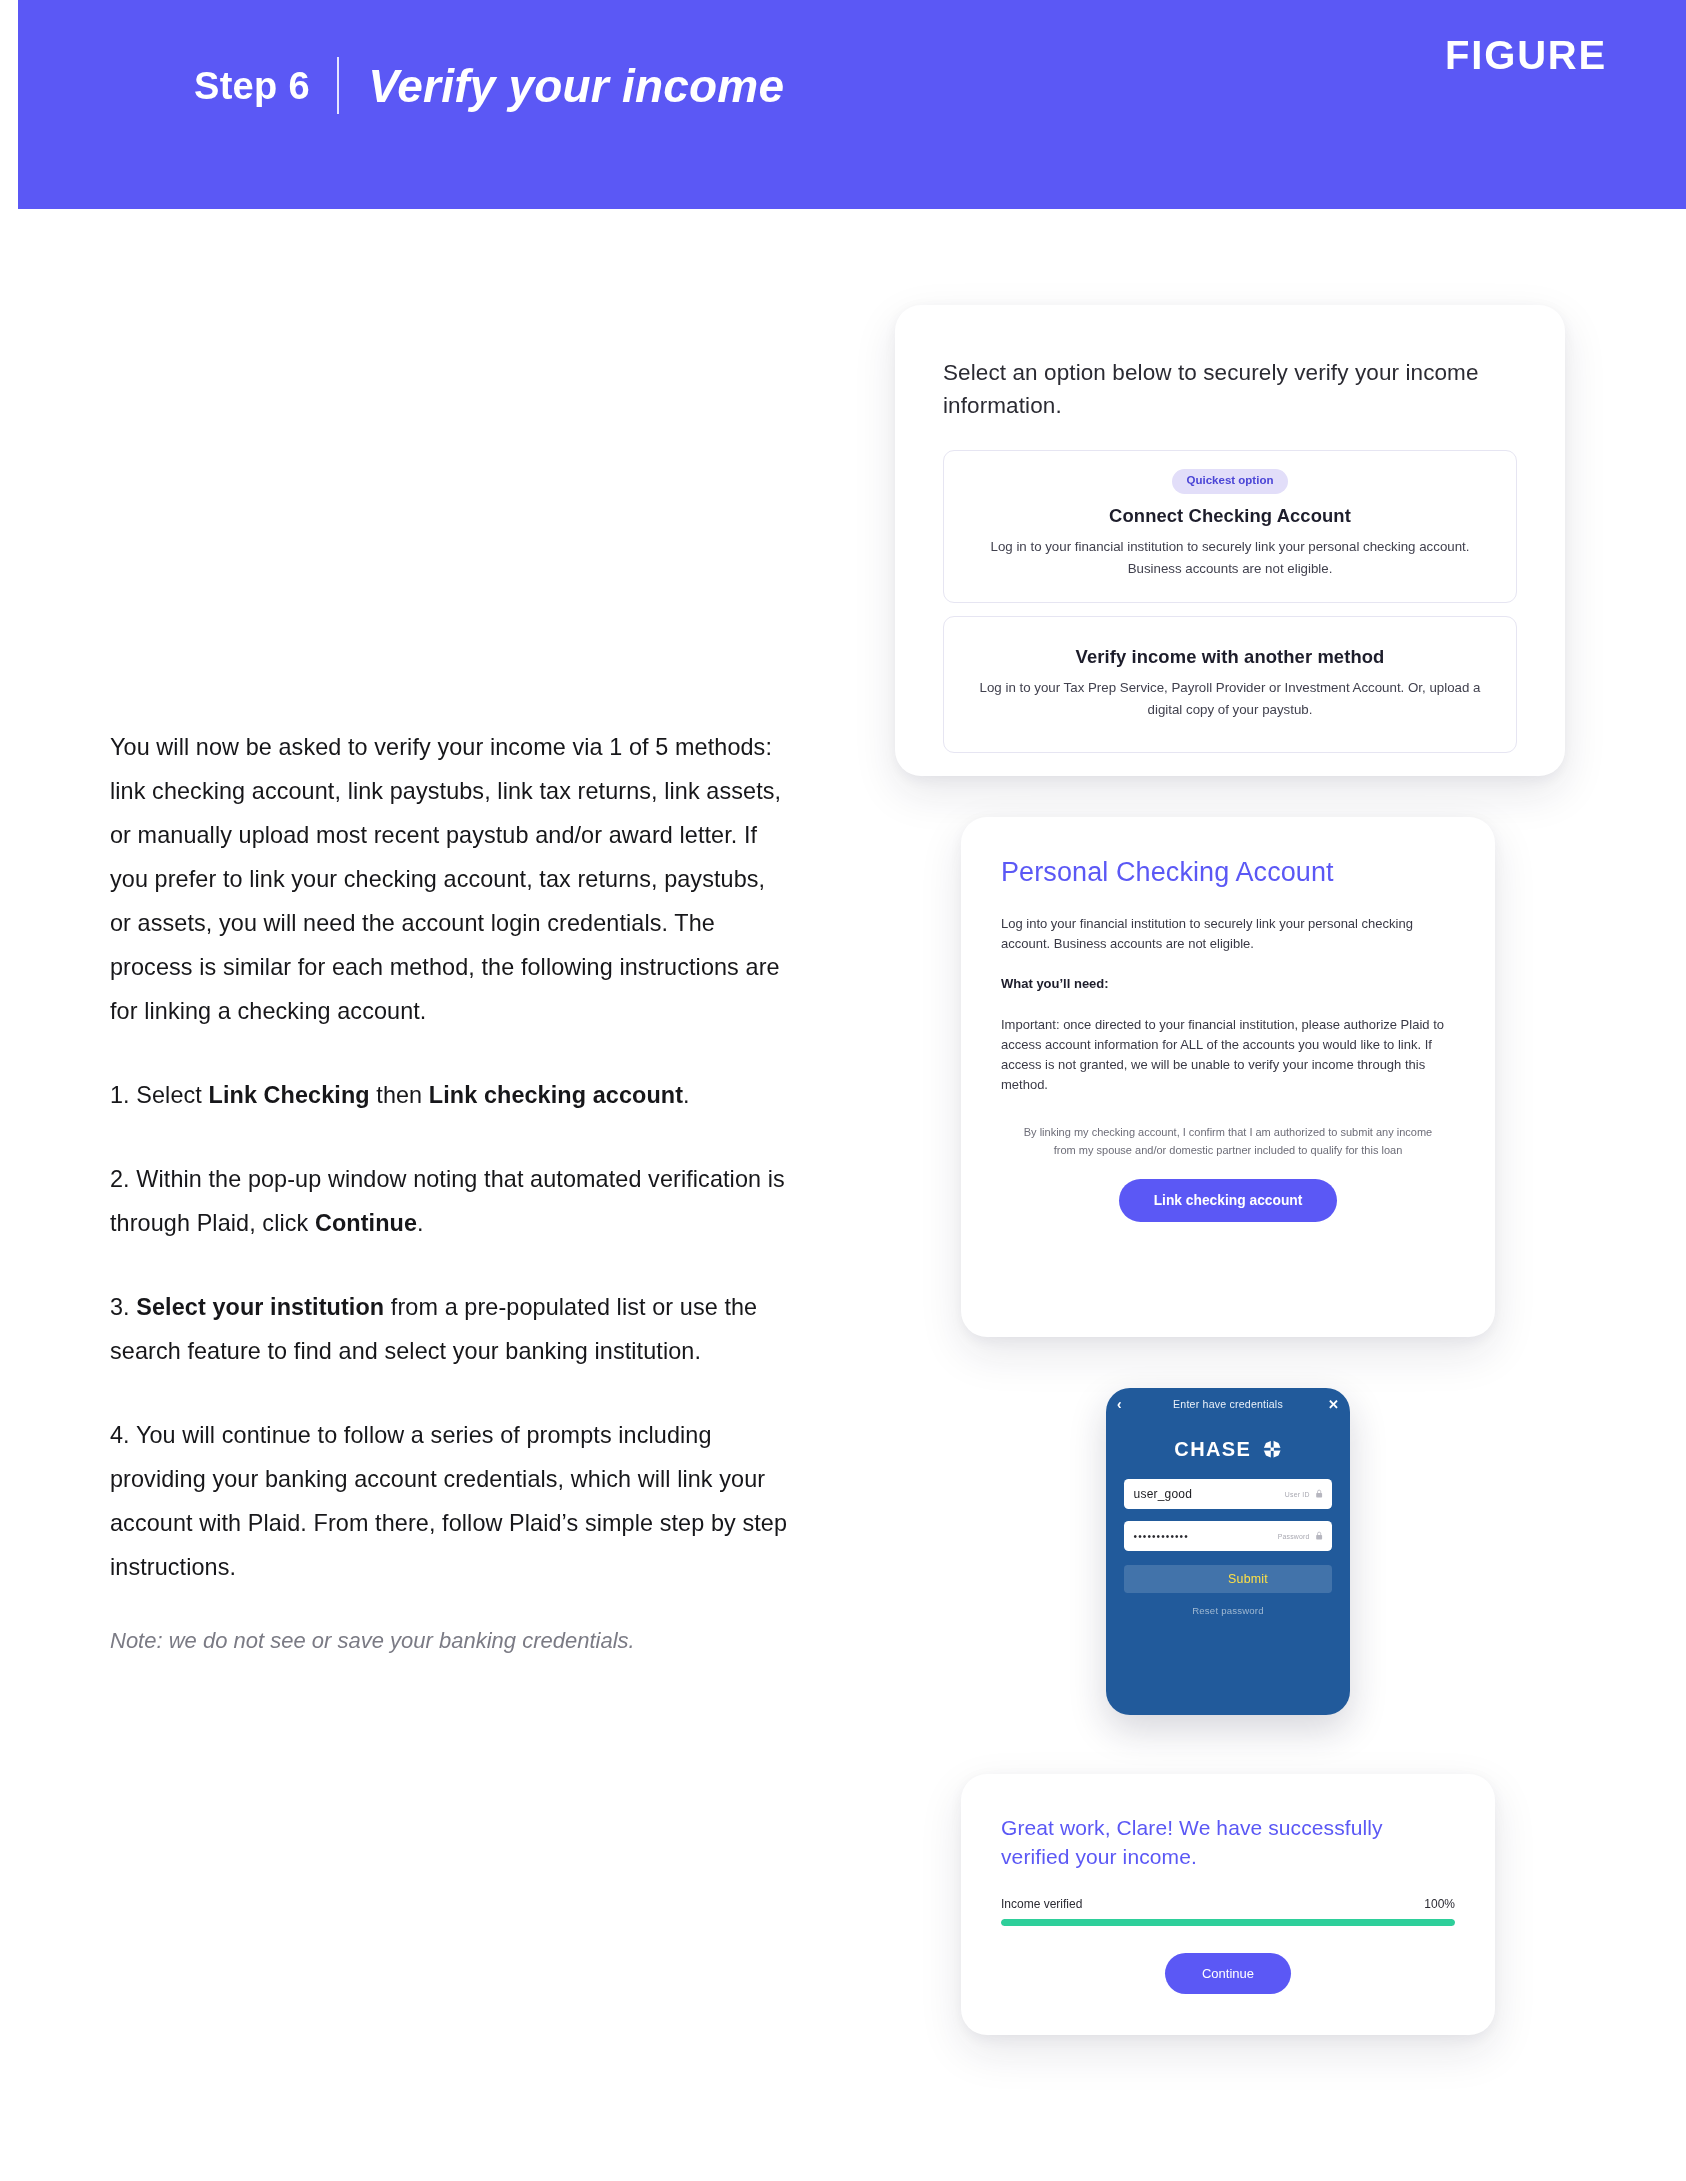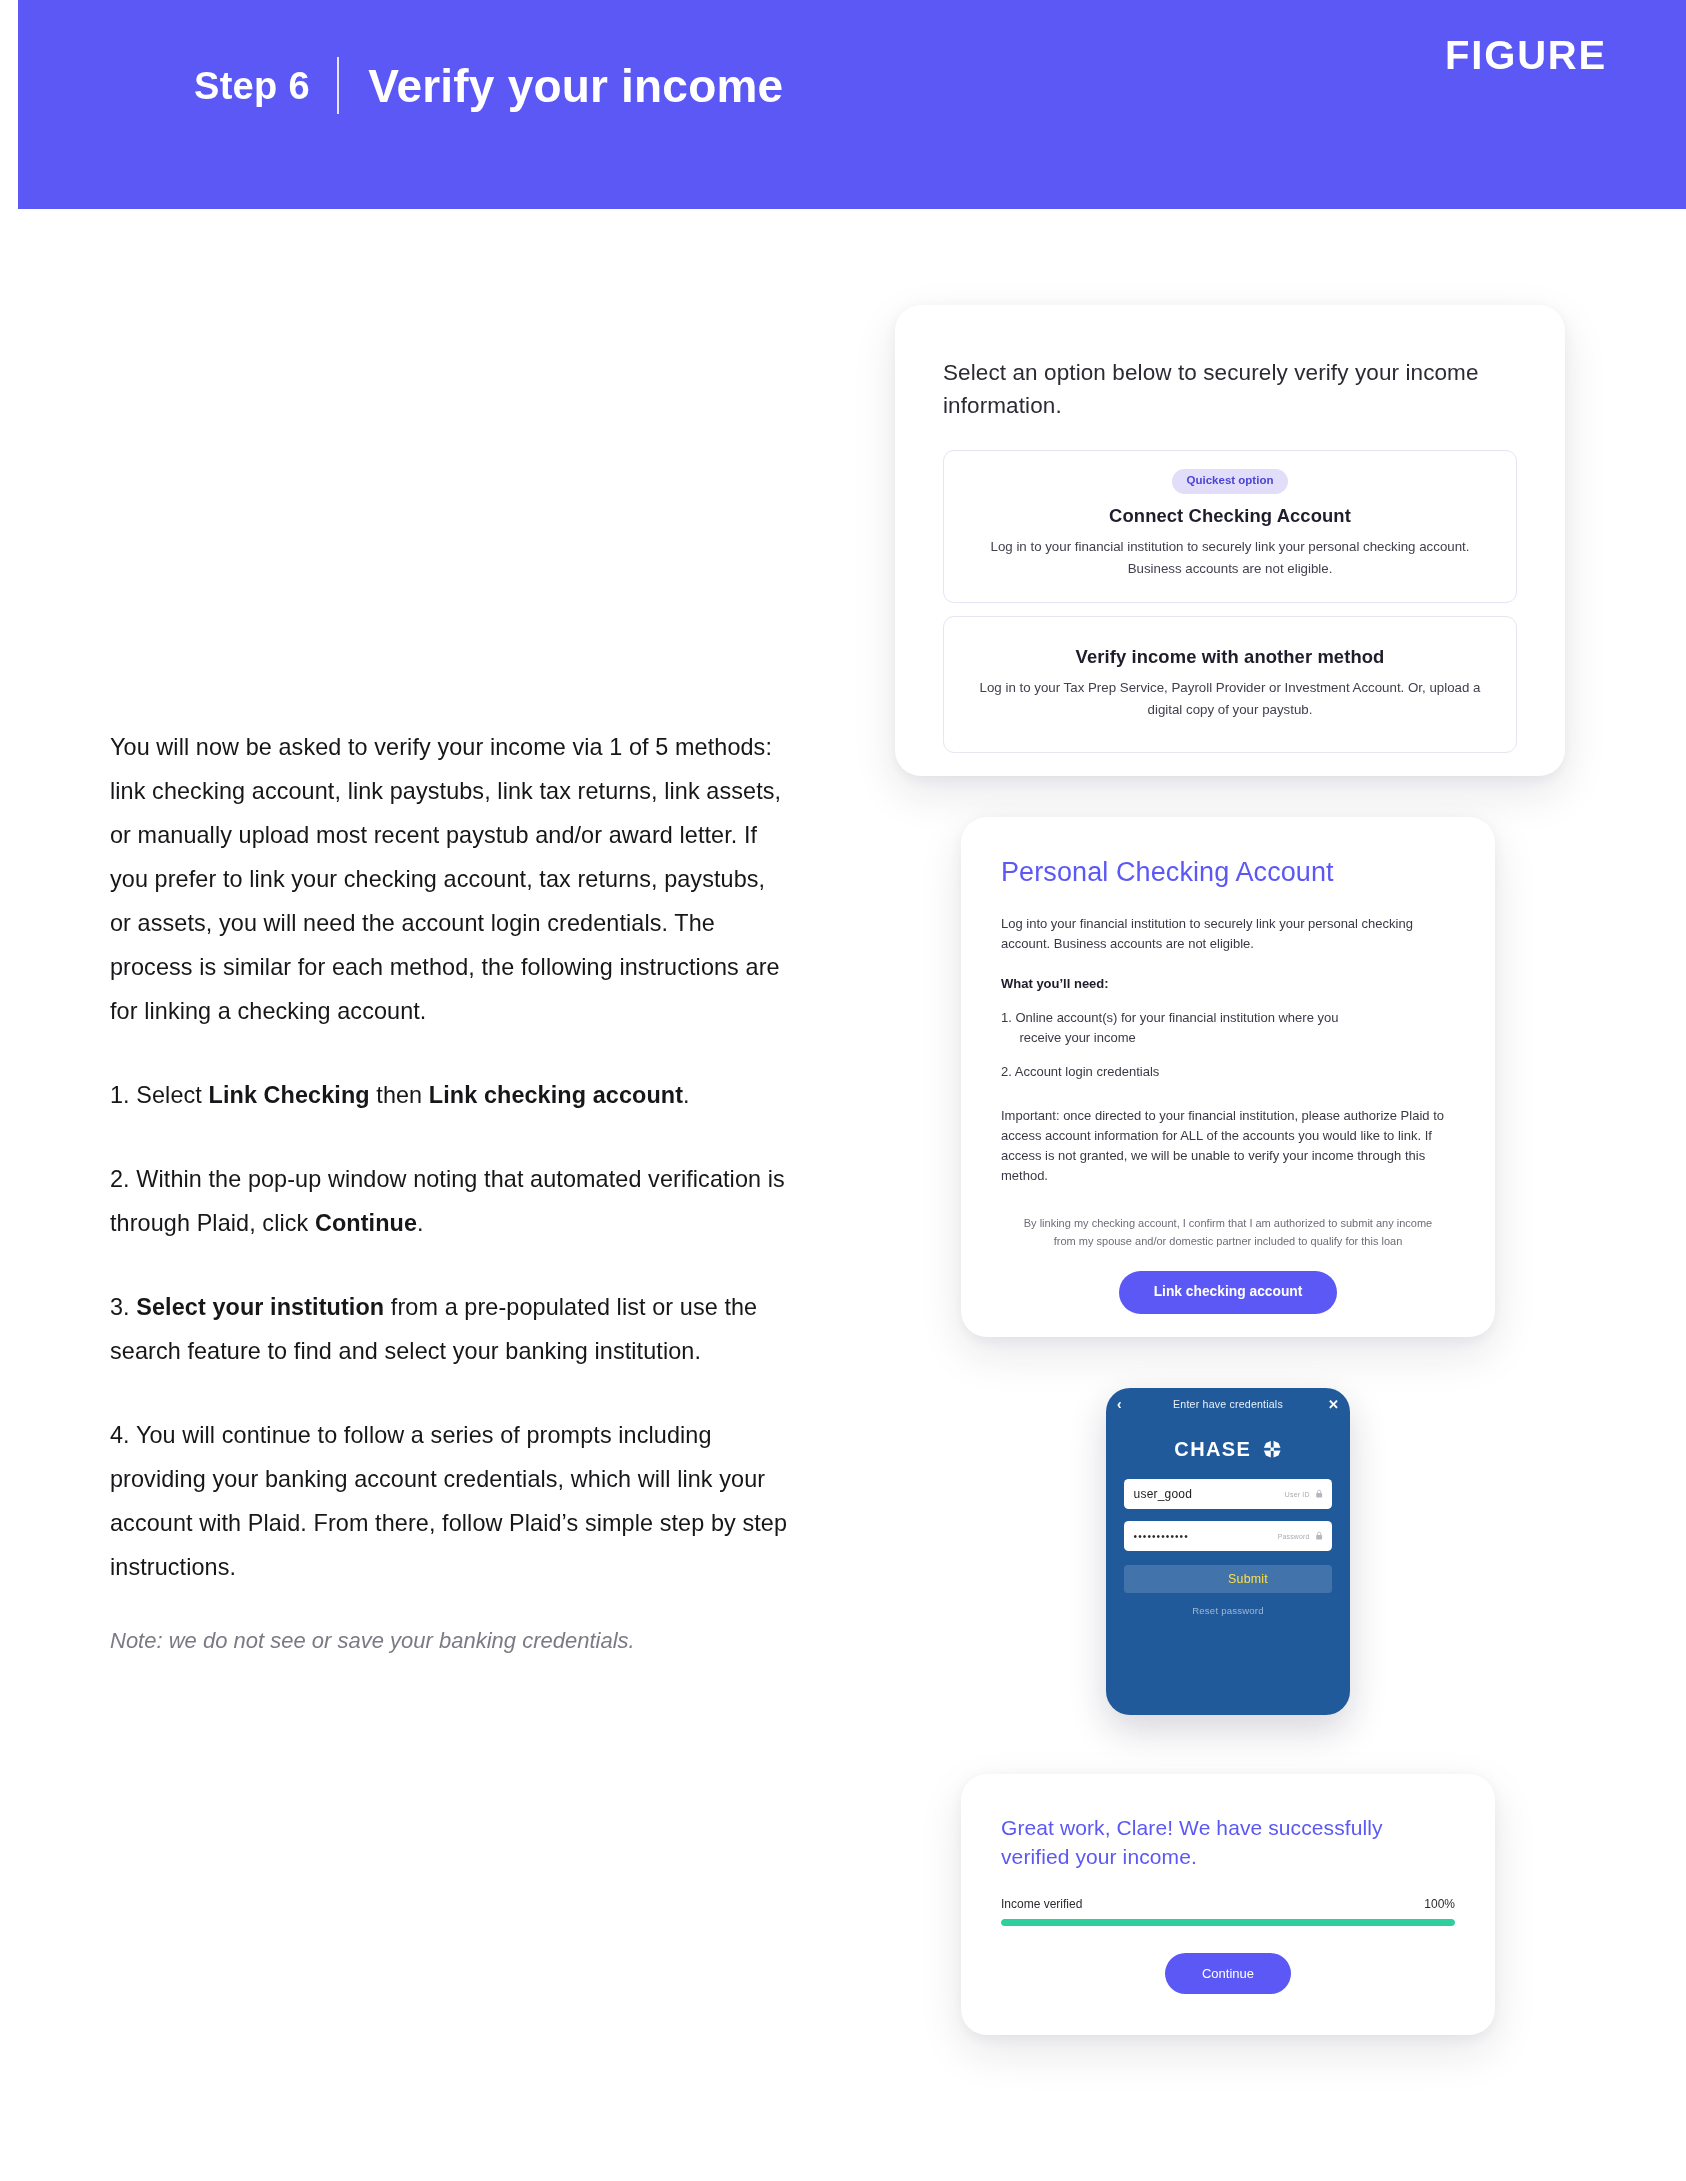--- a/index.html
+++ b/index.html
@@ -53,20 +53,21 @@
     opacity: .85;
   }
   .header-title {
     color: #ffffff;
     font-size: 46px;
     font-weight: 700;
     letter-spacing: 0.2px;
     line-height: 1;
     padding-left: 29px;
     white-space: nowrap;
+    font-style: italic;
   }
   .brand-logo {
     position: absolute;
     right: 97px;
     top: 35px;
     color: #ffffff;
     font-size: 40px;
     font-weight: 700;
     letter-spacing: 1.8px;
     line-height: 1;
@@ -411,29 +412,20 @@
         <div class="option-title">Verify income with another method</div>
         <div class="option-desc">Log in to your Tax Prep Service, Payroll Provider or Investment Account. Or, upload a digital copy of your paystub.</div>
       </div>
     </div>
 
     <div class="shadow-card" id="card-personal">
       <div class="pc-title">Personal Checking Account</div>
       <div class="pc-text">Log into your financial institution to securely link your personal checking account. Business accounts are not eligible.</div>
       <div class="pc-subhead">What you’ll need:</div>
 
-      <div class="pc-list">
-        <div class="pc-list-item">
-          <span>1. Online account(s) for your financial institution where you</span>
-          <span class="cont">receive your income</span>
-        </div>
-        <div class="pc-list-item">
-          <span>2. Account login credentials</span>
-        </div>
-      </div>
 
       <div class="pc-important">Important: once directed to your financial institution, please authorize Plaid to access account information for ALL of the accounts you would like to link. If access is not granted, we will be unable to verify your income through this method.</div>
       <div class="pc-disclaimer">By linking my checking account, I confirm that I am authorized to submit any income from my spouse and/or domestic partner included to qualify for this loan</div>
 
       <div class="pc-btn-row">
         <button class="btn-primary">Link checking account</button>
       </div>
     </div>
 
     <div id="phone-mock">

